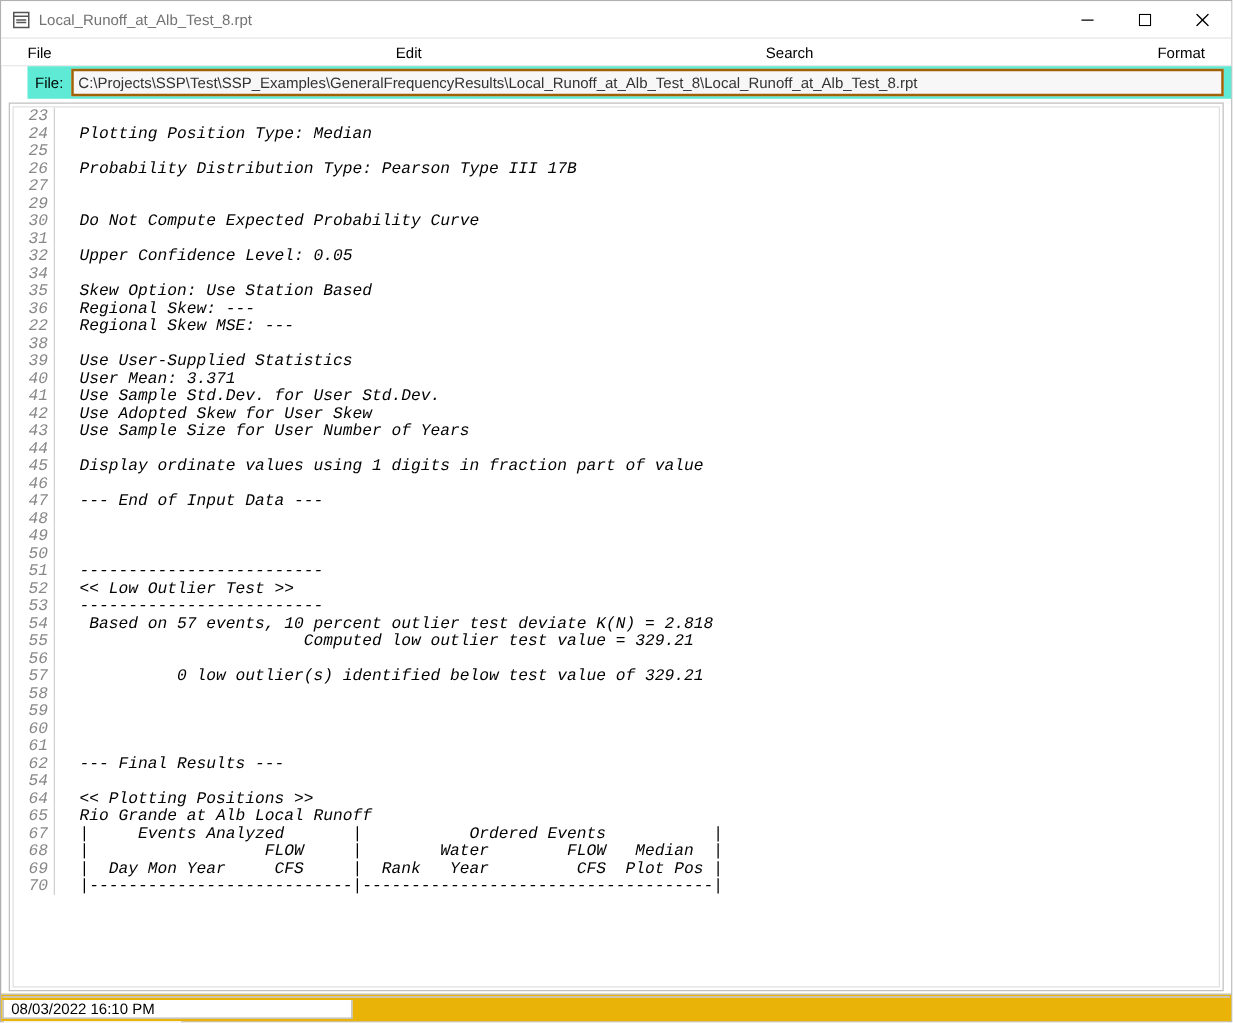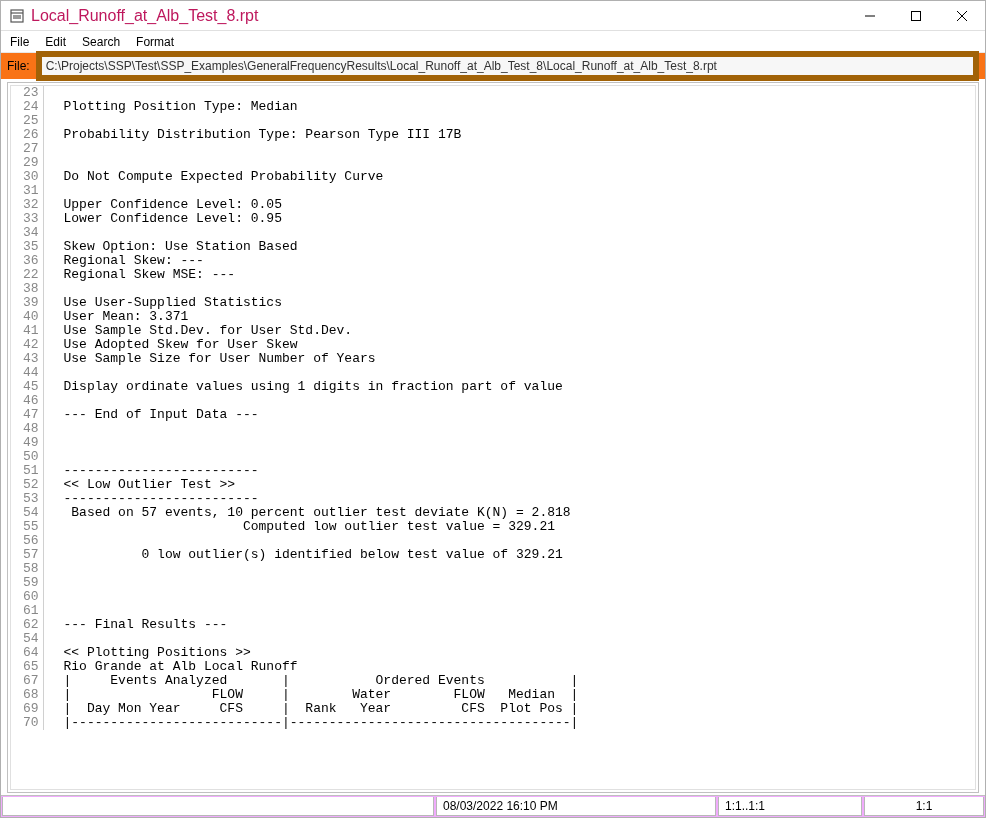--- a/index.html
+++ b/index.html
@@ -25,76 +25,79 @@
       background: #fff;
       border-bottom: 1px solid #e0e0e0;
     }
     .titlebar-icon {
       width: 16px; height: 16px;
       margin-right: 6px;
       color: #555;
     }
     .titlebar-title {
       flex: 1;
-      font-size: 16px;
-      color: #be185d;
+      font-size: 12px;
+      color: #737373;
     }
     .titlebar-buttons {
       display: flex;
     }
     .titlebar-btn {
       width: 46px;
       height: 30px;
       display: flex;
       align-items: center;
       justify-content: center;
       cursor: pointer;
       color: #000;
     }
     .titlebar-btn svg { width: 10px; height: 10px; }
     .menubar {
       height: 22px;
       display: flex;
       align-items: center;
-      padding: 0 2px;
+      padding: 0 14px;
       gap: 2px;
       background: #fff;
       border-bottom: 1px solid #e8e8e8;
+      justify-content: space-between;
     }
     .menu-item {
       padding: 2px 7px;
       cursor: pointer;
       font-size: 12px;
     }
     .pathbar {
       height: 26px;
       display: flex;
       align-items: center;
       padding: 0 6px;
       gap: 6px;
-      background: #f97316;
+      background: #5eead4;
+      margin-left: 21px;
     }
     .pathbar-label { font-size: 12px; }
     .pathbar-input {
       flex: 1;
-      border: 6px solid #a16207;
+      border: 2px solid #a16207;
       background: #f7f7f7;
       padding: 2px 4px;
       font-size: 12px;
       color: #333;
     }
     .editor-wrap {
       flex: 1;
       margin: 3px 6px 2px 6px;
       border: 1px solid #c0c0c0;
       padding: 2px;
       background: #fff;
       min-height: 0;
       display: flex;
       flex-direction: column;
+      font-style: italic;
     }
     .editor-inner {
       flex: 1;
       border: 1px solid #e0e0e0;
       overflow: hidden;
       display: flex;
       position: relative;
     }
     .editor-scroll {
       flex: 1;
@@ -138,21 +141,22 @@
       width: 32px;
       background: #fff;
     }
     .line {
       padding-left: 20px;
     }
     .statusbar {
       height: 22px;
       border-top: 1px solid #c0c0c0;
       display: flex;
-      background: #f0abfc;
+      background: #eab308;
+      flex-direction: column;
     }
     .status-cell {
       border: 1px solid #b8b8b8;
       border-top: none;
       display: flex;
       align-items: center;
       padding: 0 6px;
       font-size: 12px;
       margin: 1px;
       background: #fff;
@@ -244,24 +248,20 @@
               </tr>
               <tr>
                 <td class="gutter">31</td>
                 <td class="line"></td>
               </tr>
               <tr>
                 <td class="gutter">32</td>
                 <td class="line">Upper Confidence Level: 0.05</td>
               </tr>
               <tr>
-                <td class="gutter">33</td>
-                <td class="line">Lower Confidence Level: 0.95</td>
-              </tr>
-              <tr>
                 <td class="gutter">34</td>
                 <td class="line"></td>
               </tr>
               <tr>
                 <td class="gutter">35</td>
                 <td class="line">Skew Option: Use Station Based</td>
               </tr>
               <tr>
                 <td class="gutter">36</td>
                 <td class="line">Regional Skew: ---</td>

